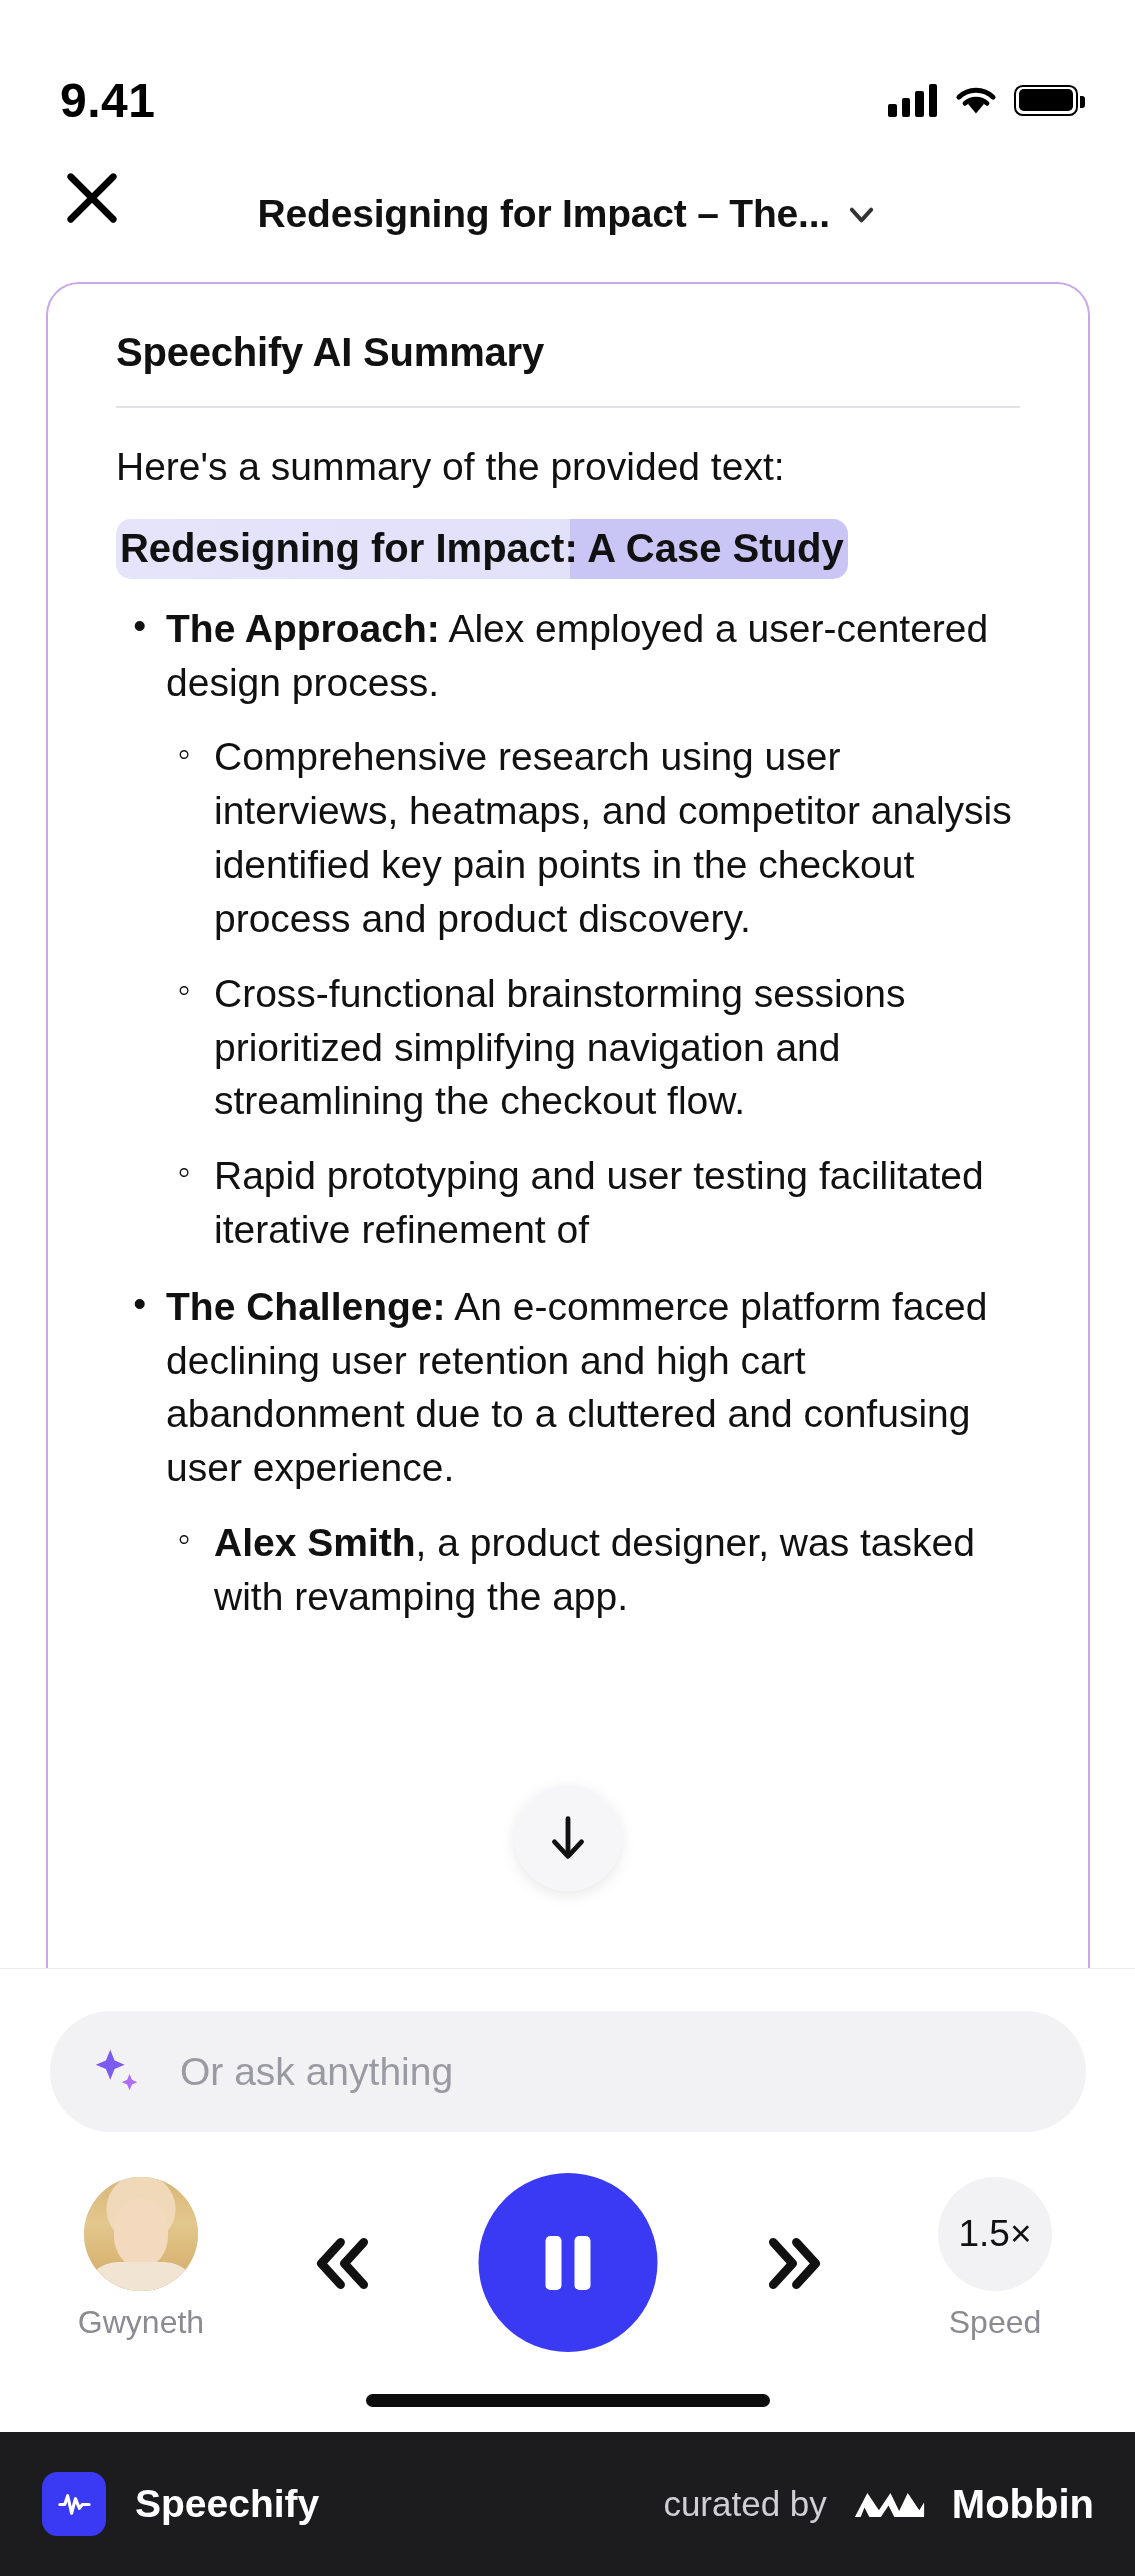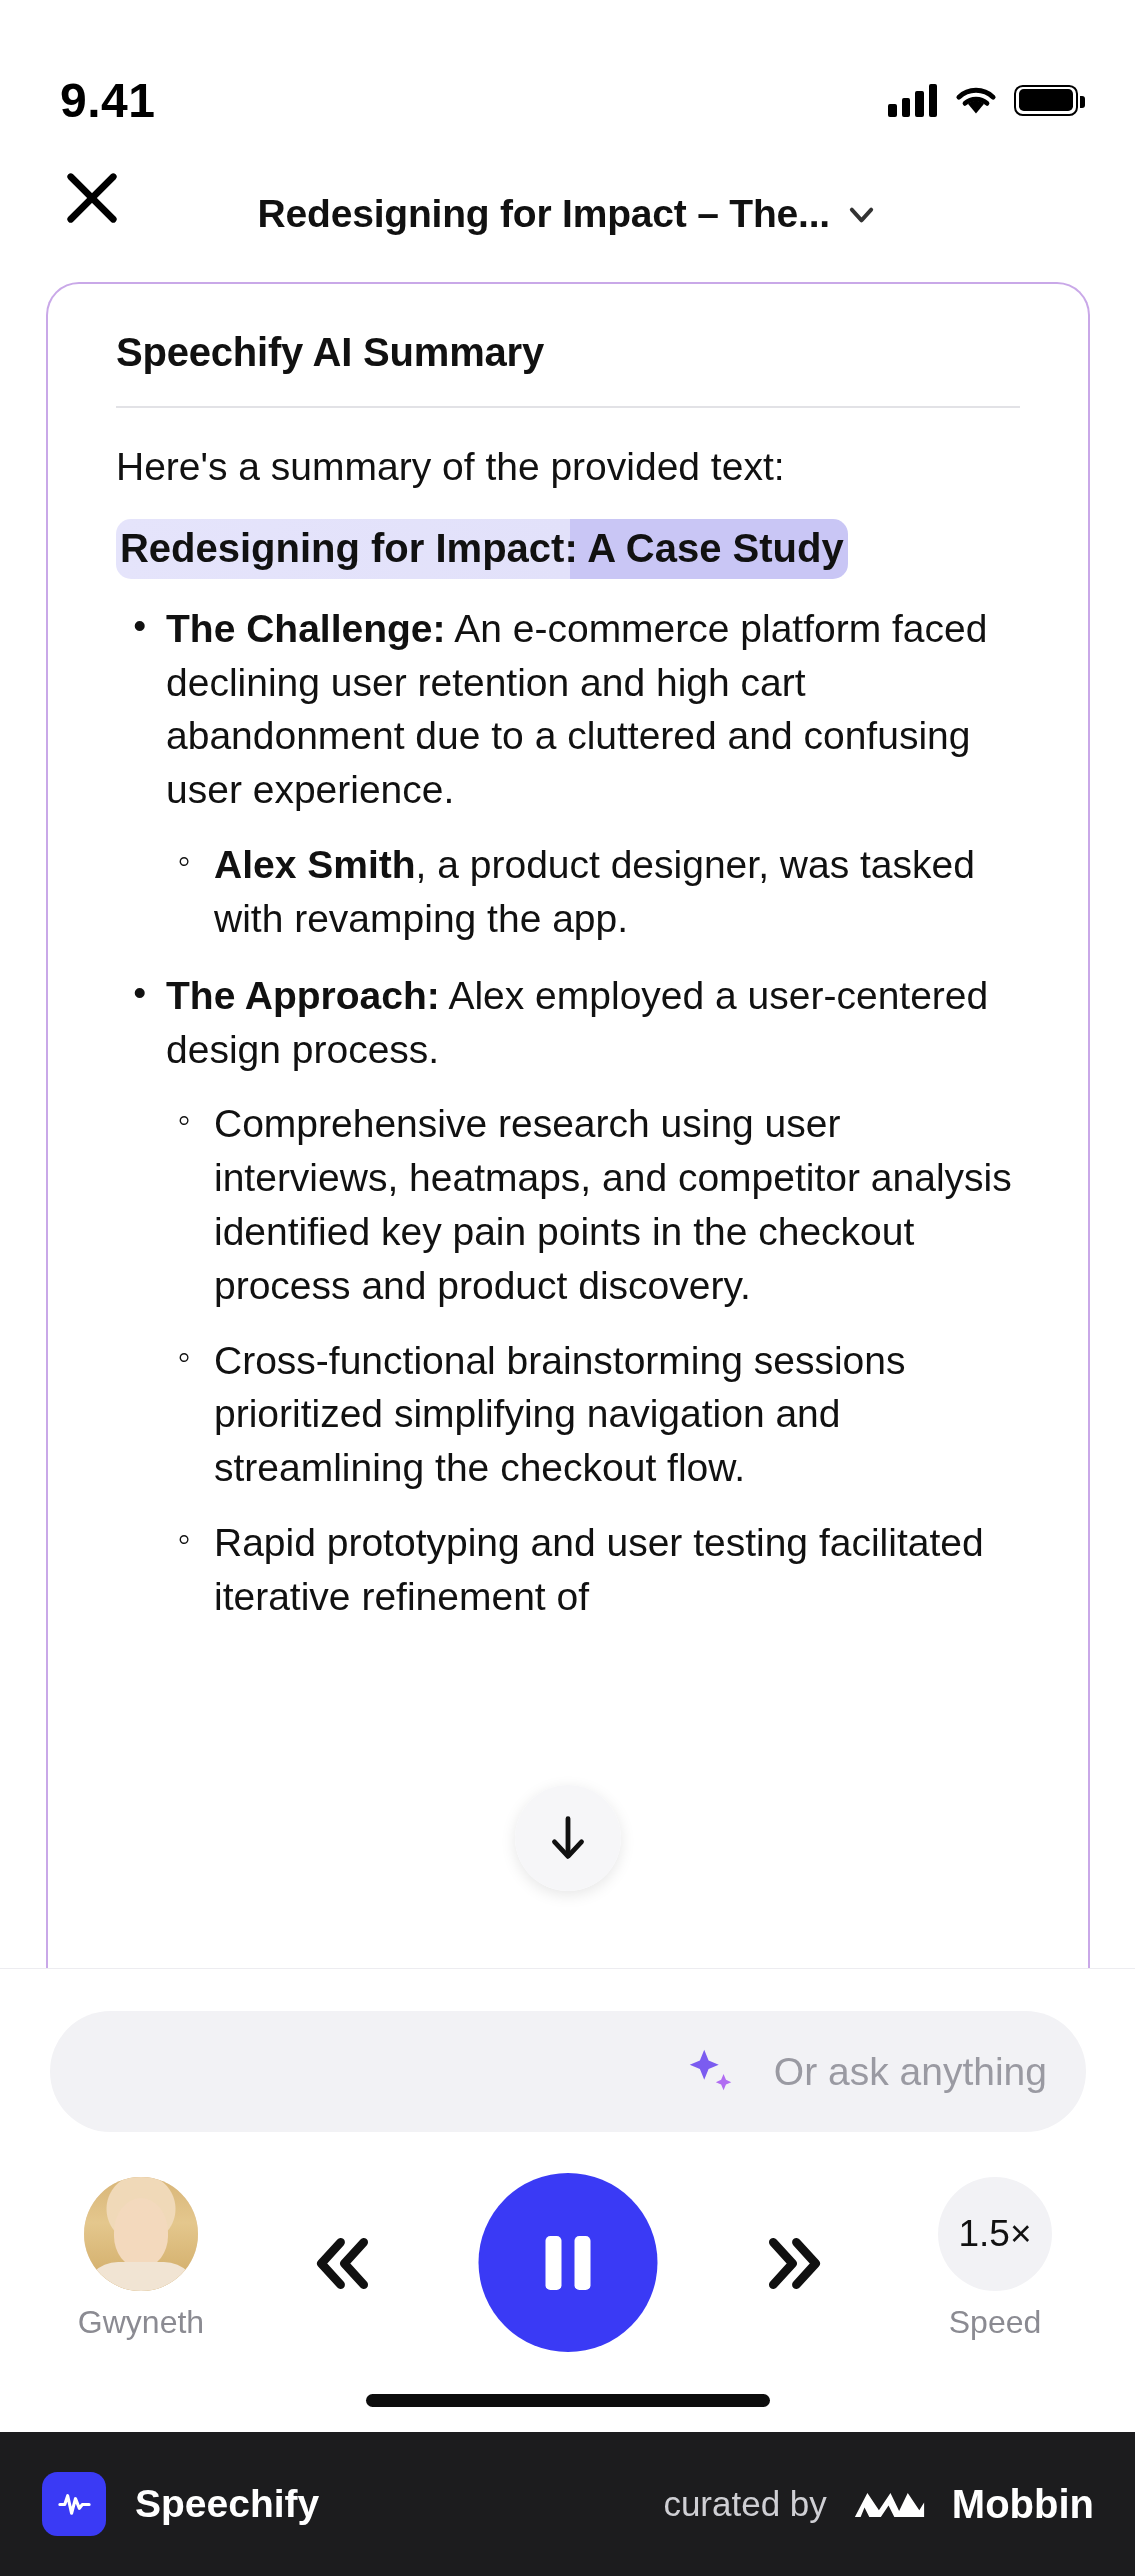--- a/index.html
+++ b/index.html
@@ -211,21 +211,20 @@
   .ask-bar {
     position: absolute;
     top: 42px; left: 50px; right: 50px;
     height: 121px;
     background: #f2f2f5;
     border-radius: 61px;
     display: flex;
     align-items: center;
     padding: 0 39px;
     gap: 35px;
-    justify-content: flex-end;
   }
   .sparkle { width: 56px; height: 56px; position: relative; }
   .ask-placeholder {
     font-size: 39px;
     color: #9a9aa2;
   }
   .controls {
     position: absolute;
     top: 204px;
     left: 0; right: 0;
@@ -410,35 +409,35 @@
   </div>
 
   <div class="summary-card">
     <div class="card-title">Speechify AI Summary</div>
     <div class="divider"></div>
     <div class="lede">Here's a summary of the provided text:</div>
     <div class="heading-hl">Redesigning for Impact: A Case Study</div>
 
     <ul class="l1">
       <li>
+        <span class="b">The Approach:</span><span> Alex employed a user-centered design process.</span>
+        <ul class="l2">
+          <li><span>Comprehensive research using user interviews, heatmaps, and competitor analysis identified key pain points in the checkout process and product discovery.</span></li>
+          <li><span>Cross-functional brainstorming sessions prioritized simplifying navigation and streamlining the checkout flow.</span></li>
+          <li><span>Rapid prototyping and user testing facilitated iterative refinement of</span></li>
+        </ul>
+      </li>
+      <li>
         <span class="b">The Challenge:</span><span> An e-commerce platform faced declining user retention and high cart abandonment due to a cluttered and confusing user experience.</span>
         <ul class="l2">
           <li>
             <span class="b">Alex Smith</span><span>, a product designer, was tasked with revamping the app.</span>
           </li>
         </ul>
       </li>
-      <li>
-        <span class="b">The Approach:</span><span> Alex employed a user-centered design process.</span>
-        <ul class="l2">
-          <li><span>Comprehensive research using user interviews, heatmaps, and competitor analysis identified key pain points in the checkout process and product discovery.</span></li>
-          <li><span>Cross-functional brainstorming sessions prioritized simplifying navigation and streamlining the checkout flow.</span></li>
-          <li><span>Rapid prototyping and user testing facilitated iterative refinement of</span></li>
-        </ul>
-      </li>
     </ul>
   </div>
 
   <div class="scroll-down-btn">
     <svg viewBox="0 0 56 56" width="54" height="54">
       <line x1="28" y1="8" x2="28" y2="46" stroke="#111" stroke-width="5" stroke-linecap="round"></line>
       <path d="M14 32 L28 47 L42 32" stroke="#111" stroke-width="5" fill="none" stroke-linecap="round" stroke-linejoin="round"></path>
     </svg>
   </div>
 

